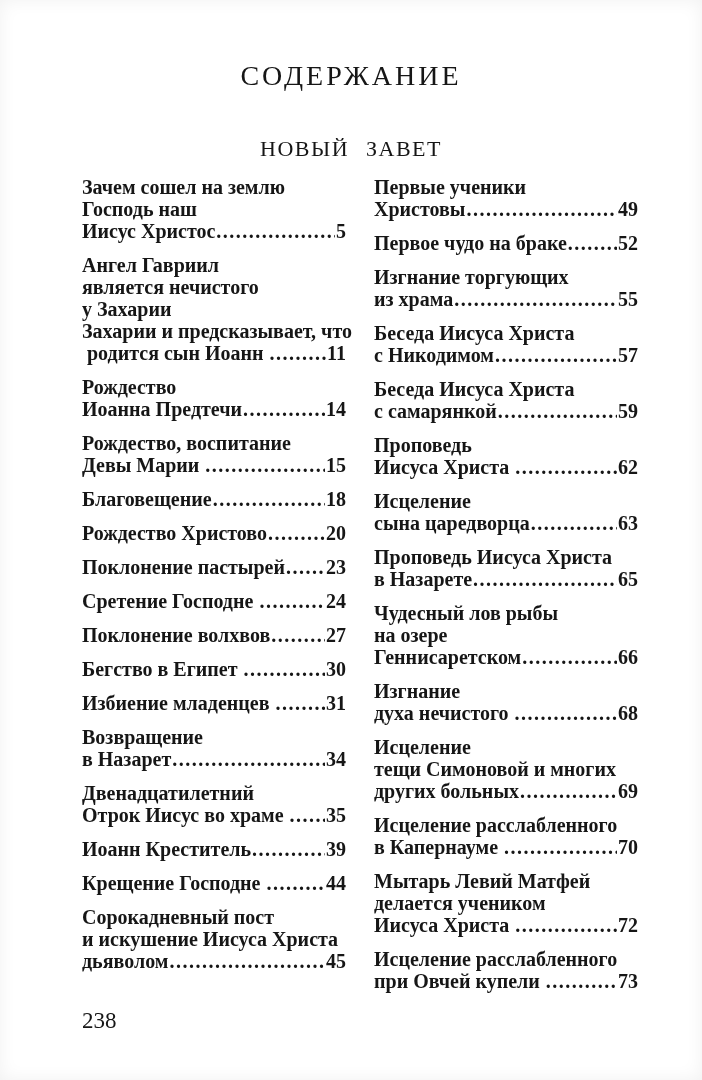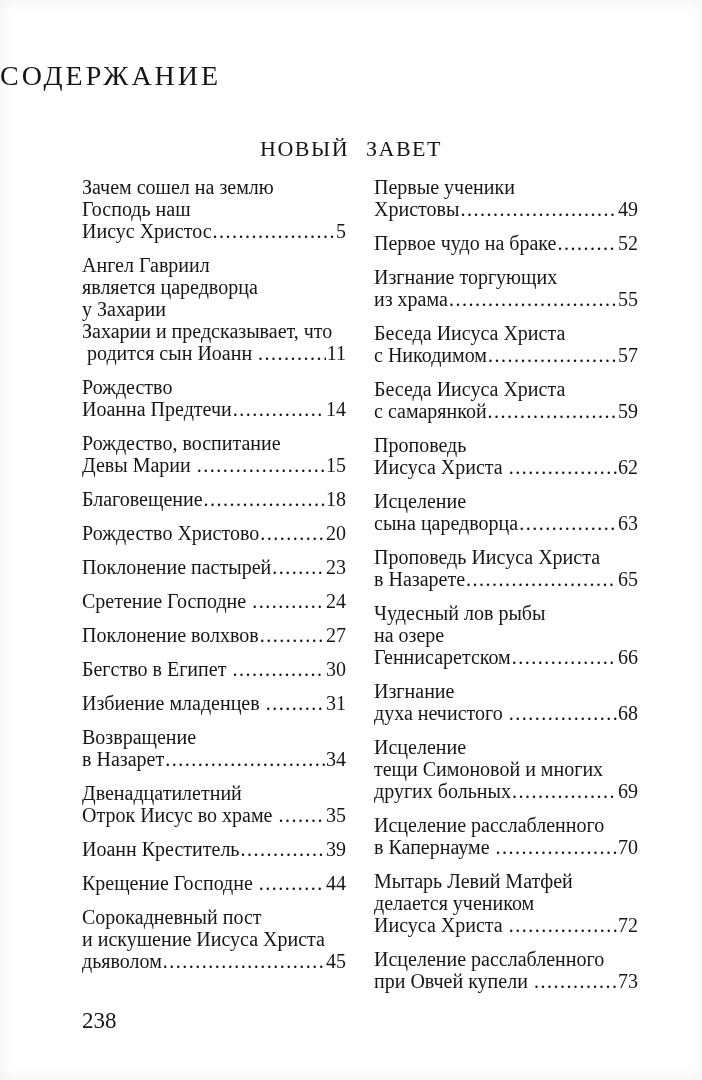--- a/index.html
+++ b/index.html
@@ -11,36 +11,36 @@
     position: relative;
     overflow: hidden;
   }
   .page {
     position: absolute; inset: 0;
     background: #ffffff;
     box-shadow: inset 0 0 18px rgba(0,0,0,0.06);
   }
   .page-title {
     position: absolute; top: 60px; left: 0; right: 0;
-    text-align: left;
+    text-align: center;
     font-size: 28px; letter-spacing: 3px;
     font-weight: normal;
   }
   .section-title {
     position: absolute; top: 136px; left: 0; right: 0;
     text-align: center;
     font-size: 22px; letter-spacing: 1.5px; word-spacing: 10px;
     font-weight: normal;
   }
   .columns {
     position: absolute; top: 176px; left: 82px; width: 556px;
     display: flex; gap: 28px;
     align-items: flex-start;
   }
-  .col { width: 264px; }
+  .col { width: 264px; font-weight: bold; }
   .toc-entry { margin-bottom: 12px; font-size: 20px; line-height: 22px; }
   .entry-line { white-space: pre; }
   .entry-last { display: flex; align-items: center; }
   .entry-text { white-space: pre; flex: 0 0 auto; }
   .dots {
     flex: 1 1 auto; overflow: hidden; white-space: nowrap;
     min-width: 8px; margin: 0 1px;
   }
   .dots::after {
     content: "...................................................................................................";
@@ -66,21 +66,21 @@
           <div class="entry-line">Зачем сошел на землю</div>
           <div class="entry-line">Господь наш</div>
           <div class="entry-last">
             <span class="entry-text">Иисус Христос</span>
             <span class="dots"></span>
             <span class="pagenum">5</span>
           </div>
         </div>
         <div class="toc-entry">
           <div class="entry-line">Ангел Гавриил</div>
-          <div class="entry-line">является царедворца</div>
+          <div class="entry-line">является нечистого</div>
           <div class="entry-line">у Захарии</div>
           <div class="entry-line">Захарии и предсказывает, что</div>
           <div class="entry-last">
             <span class="entry-text"> родится сын Иоанн </span>
             <span class="dots"></span>
             <span class="pagenum">11</span>
           </div>
         </div>
         <div class="toc-entry">
           <div class="entry-line">Рождество</div>

